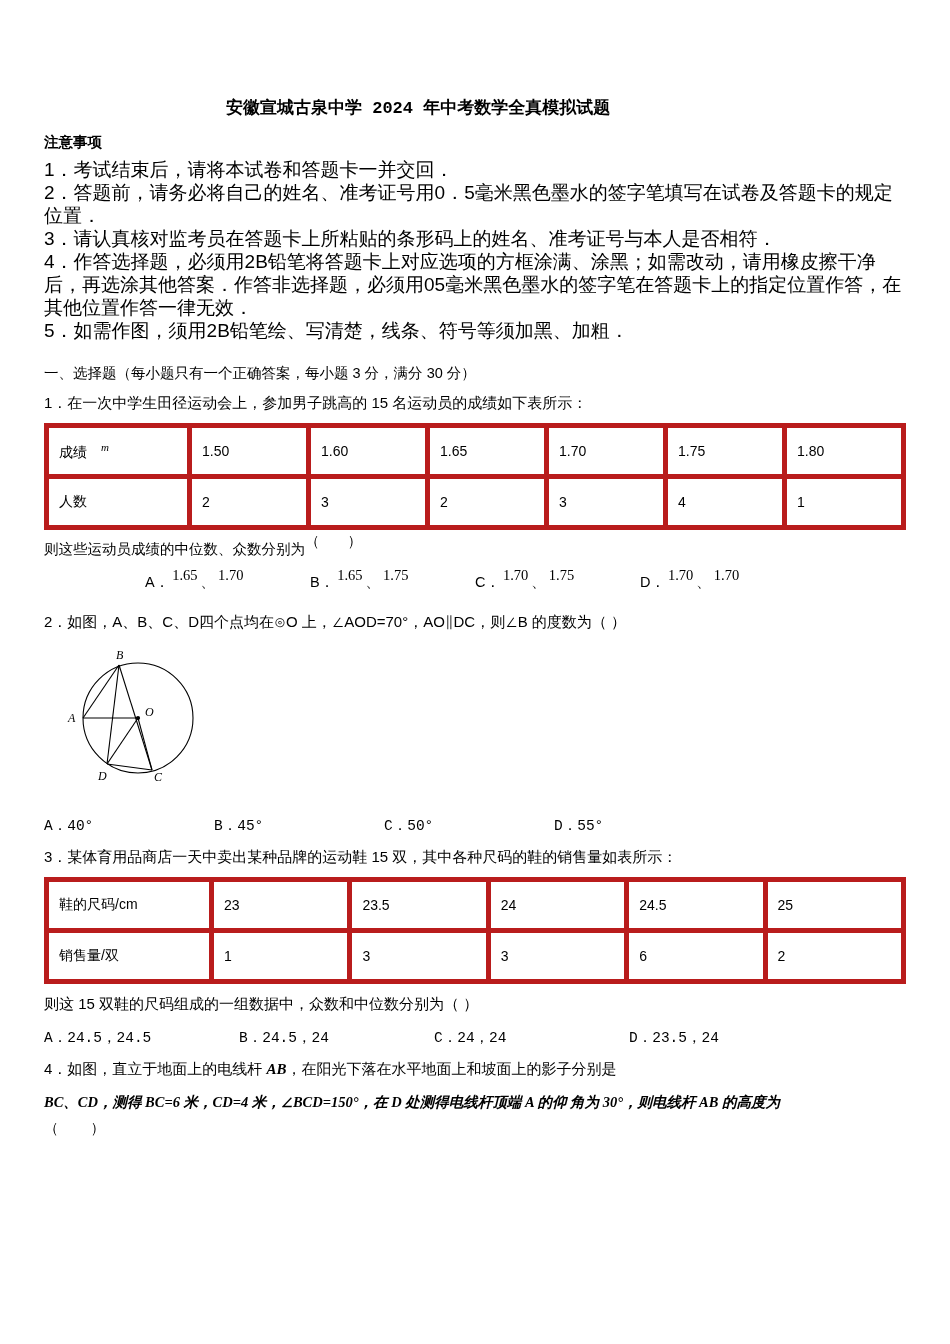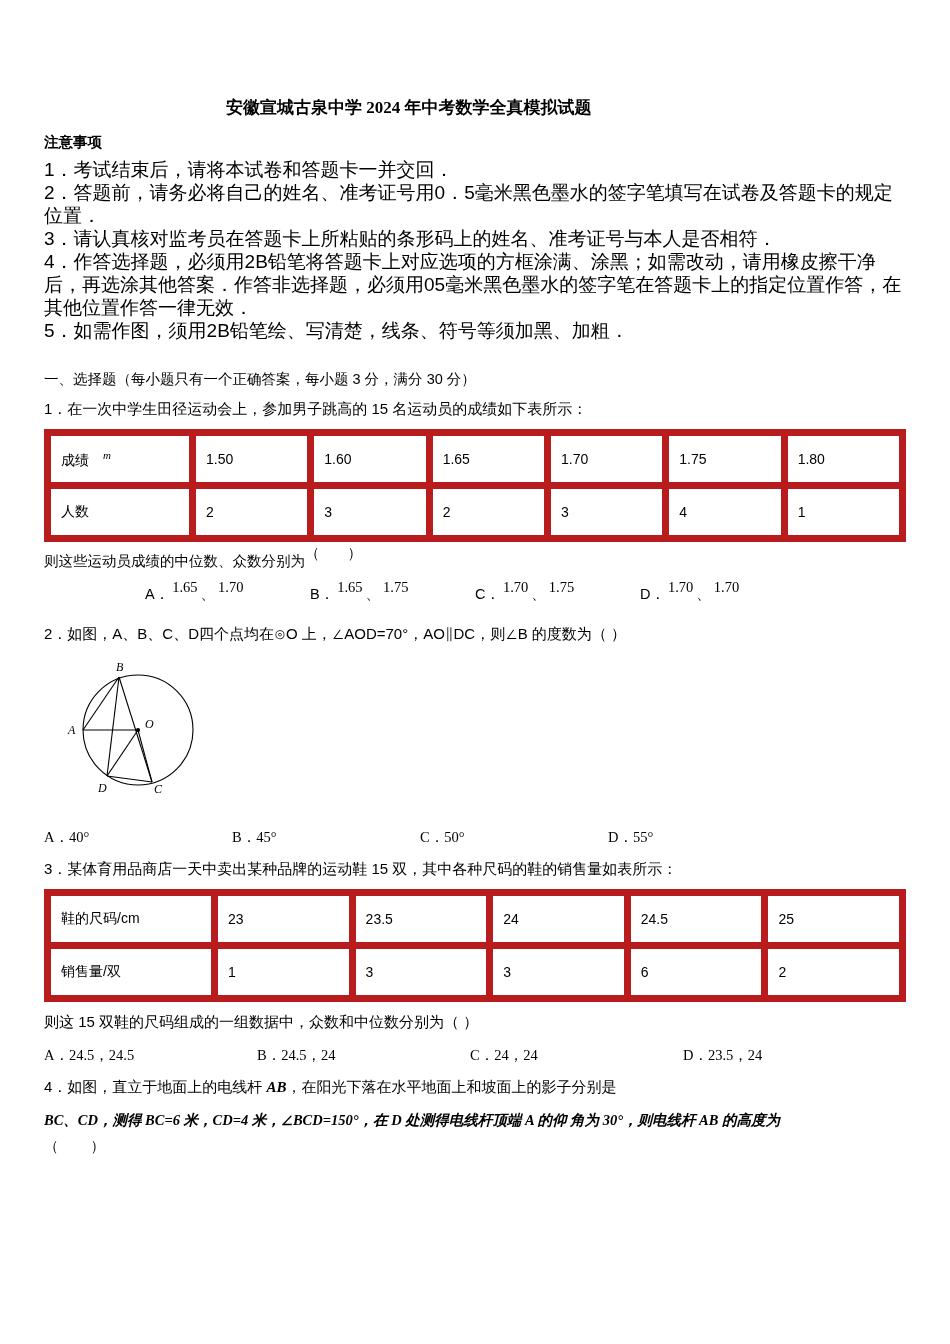--- a/index.html
+++ b/index.html
@@ -17,21 +17,21 @@
   }
   .page {
     position: absolute;
     left: 0; top: 0;
     width: 950px;
     height: 1344px;
     box-sizing: border-box;
     padding: 96px 44px 0 44px;
   }
   .doc-title {
-    font-family: Liberation Serif, serif;
+    font-family: Liberation Mono, monospace;
     font-weight: bold;
     font-size: 17px;
     text-align: left;
     margin: 0 0 14px 182px;
     letter-spacing: 0px;
   }
   .notice-heading {
     font-family: Liberation Mono, monospace;
     font-weight: bold;
     font-size: 14.5px;
@@ -41,37 +41,37 @@
     font-family: "Liberation Sans", sans-serif;
     font-size: 19px;
     line-height: 23px;
     margin: 0;
     text-indent: 0;
   }
   .section-heading {
     font-family: "Liberation Sans", sans-serif;
     font-size: 14.5px;
     font-weight: normal;
-    margin: 28px 0 8px 0;
+    margin: 22px 0 8px 0;
   }
   .q-line {
     font-family: "Liberation Sans", sans-serif;
     font-size: 15px;
     line-height: 24px;
     margin: 0 0 6px 0;
   }
   .q-line.tight { margin-bottom: 2px; }
   table.data {
     border-collapse: collapse;
     width: 100%;
     margin: 8px 0 8px 0;
     table-layout: fixed;
   }
   table.data td {
-    border: 7px solid #b91c1c;
+    border: 5px solid #b91c1c;
     height: 46px;
     padding: 0 10px;
     font-family: "Liberation Sans", sans-serif;
     font-size: 14px;
     vertical-align: middle;
   }
   table.data td.lbl { width: 118px; }
   table.data td.lbl2 { width: 140px; padding-left: 10px; }
   .sup-m {
     font-family: "Liberation Serif", serif;
@@ -105,25 +105,24 @@
   }
   .options-row .opt .lead { font-weight: normal; }
   .num-up {
     position: relative;
     top: -7px;
     font-family: "Liberation Serif", serif;
     font-size: 14.5px;
     margin: 0 3px;
   }
   .opt-row-simple {
-    font-family: Liberation Serif, serif;
+    font-family: Liberation Mono, monospace;
     font-size: 14.5px;
     margin: 12px 0 10px 0;
     display: flex;
-    gap: 18px;
   }
   .opt-row-simple .o { width: 170px; white-space: nowrap; }
   .opt-row-simple.wide .o { width: 195px; }
   .fig-wrap {
     margin: 6px 0 2px 6px;
   }
   .q-sub {
     font-family: "Liberation Sans", sans-serif;
     font-size: 14.5px;
     line-height: 26px;

